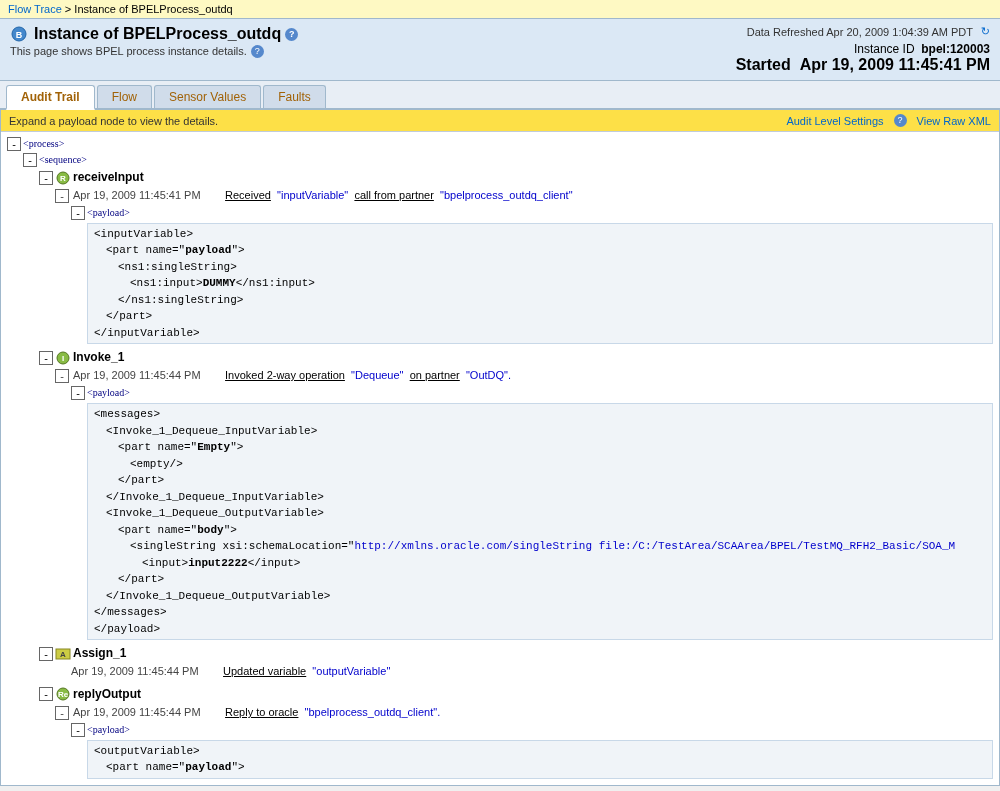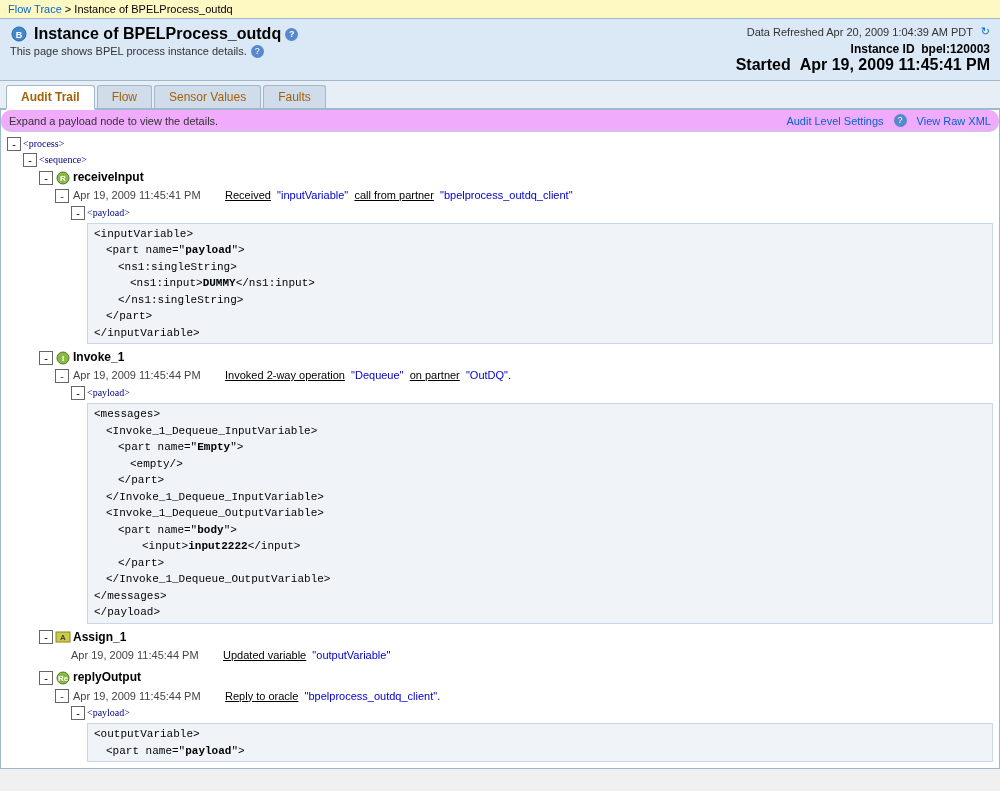--- a/index.html
+++ b/index.html
@@ -51,21 +51,21 @@
       gap: 4px;
     }
     .header-right {
       text-align: right;
       font-size: 11px;
     }
     .header-right .instance-id {
       font-size: 12px;
     }
     .header-right .instance-id span {
-      font-weight: bold;
+      font-weight: normal;
     }
     .header-right .started {
       font-size: 16px;
     }
     .header-right .started span {
       font-weight: bold;
     }
     .data-refreshed {
       font-size: 11px;
       color: #333;
@@ -104,27 +104,26 @@
 
     
     .content-area {
       background: #fff;
       border: 1px solid #a0b8cc;
       border-top: none;
     }
 
     
     .toolbar-row {
-      background: #f0abfc;
+      background: #fde047;
       border-bottom: 1px solid #c0ccdc;
       padding: 4px 8px;
       display: flex;
       justify-content: space-between;
       align-items: center;
-      border-radius: 10px;
     }
     .toolbar-row .expand-hint {
       font-size: 11px;
       color: #333;
     }
     .toolbar-row .toolbar-actions {
       display: flex;
       align-items: center;
       gap: 10px;
       font-size: 11px;
@@ -357,20 +356,21 @@
             </div>
             <div class="payload-box" style="margin-left:16px;">
               <div>&lt;messages&gt;</div>
               <div style="margin-left:12px;">&lt;Invoke_1_Dequeue_InputVariable&gt;</div>
               <div style="margin-left:24px;">&lt;part name="<strong>Empty</strong>"&gt;</div>
               <div style="margin-left:36px;">&lt;empty/&gt;</div>
               <div style="margin-left:24px;">&lt;/part&gt;</div>
               <div style="margin-left:12px;">&lt;/Invoke_1_Dequeue_InputVariable&gt;</div>
               <div style="margin-left:12px;">&lt;Invoke_1_Dequeue_OutputVariable&gt;</div>
               <div style="margin-left:24px;">&lt;part name="<strong>body</strong>"&gt;</div>
+              <div style="margin-left:36px; overflow:hidden; text-overflow:ellipsis;">&lt;singleString xsi:schemaLocation="<span style="color:#0000cc;">http://xmlns.oracle.com/singleString file:/C:/TestArea/SCAArea/BPEL/TestMQ_RFH2_Basic/SOA_M</span></div>
               <div style="margin-left:48px;">&lt;input&gt;<strong>input2222</strong>&lt;/input&gt;</div>
               <div style="margin-left:24px;">&lt;/part&gt;</div>
               <div style="margin-left:12px;">&lt;/Invoke_1_Dequeue_OutputVariable&gt;</div>
               <div>&lt;/messages&gt;</div>
               <div>&lt;/payload&gt;</div>
             </div>
           </div>
         </div>
       </div>
 

